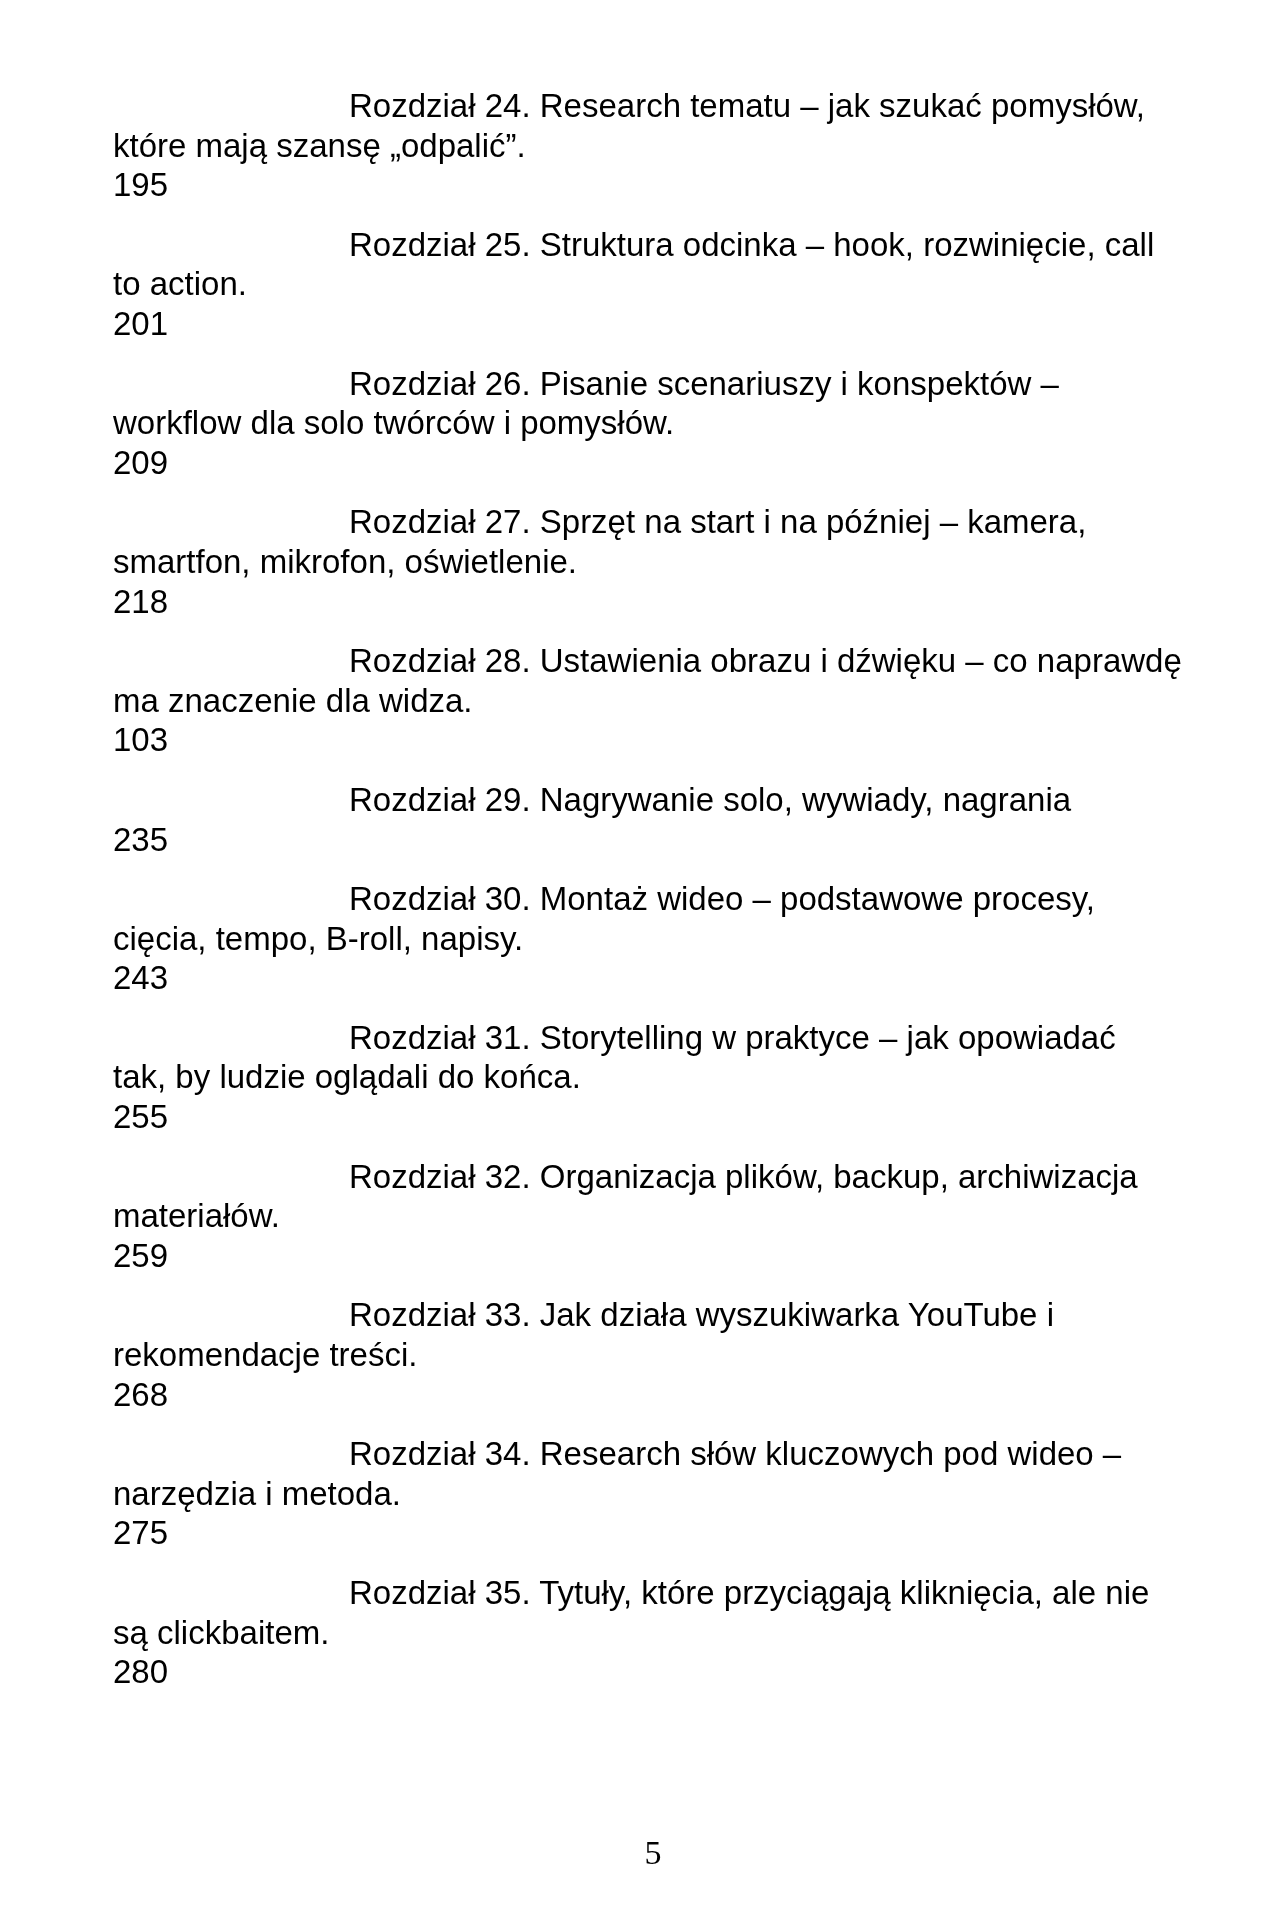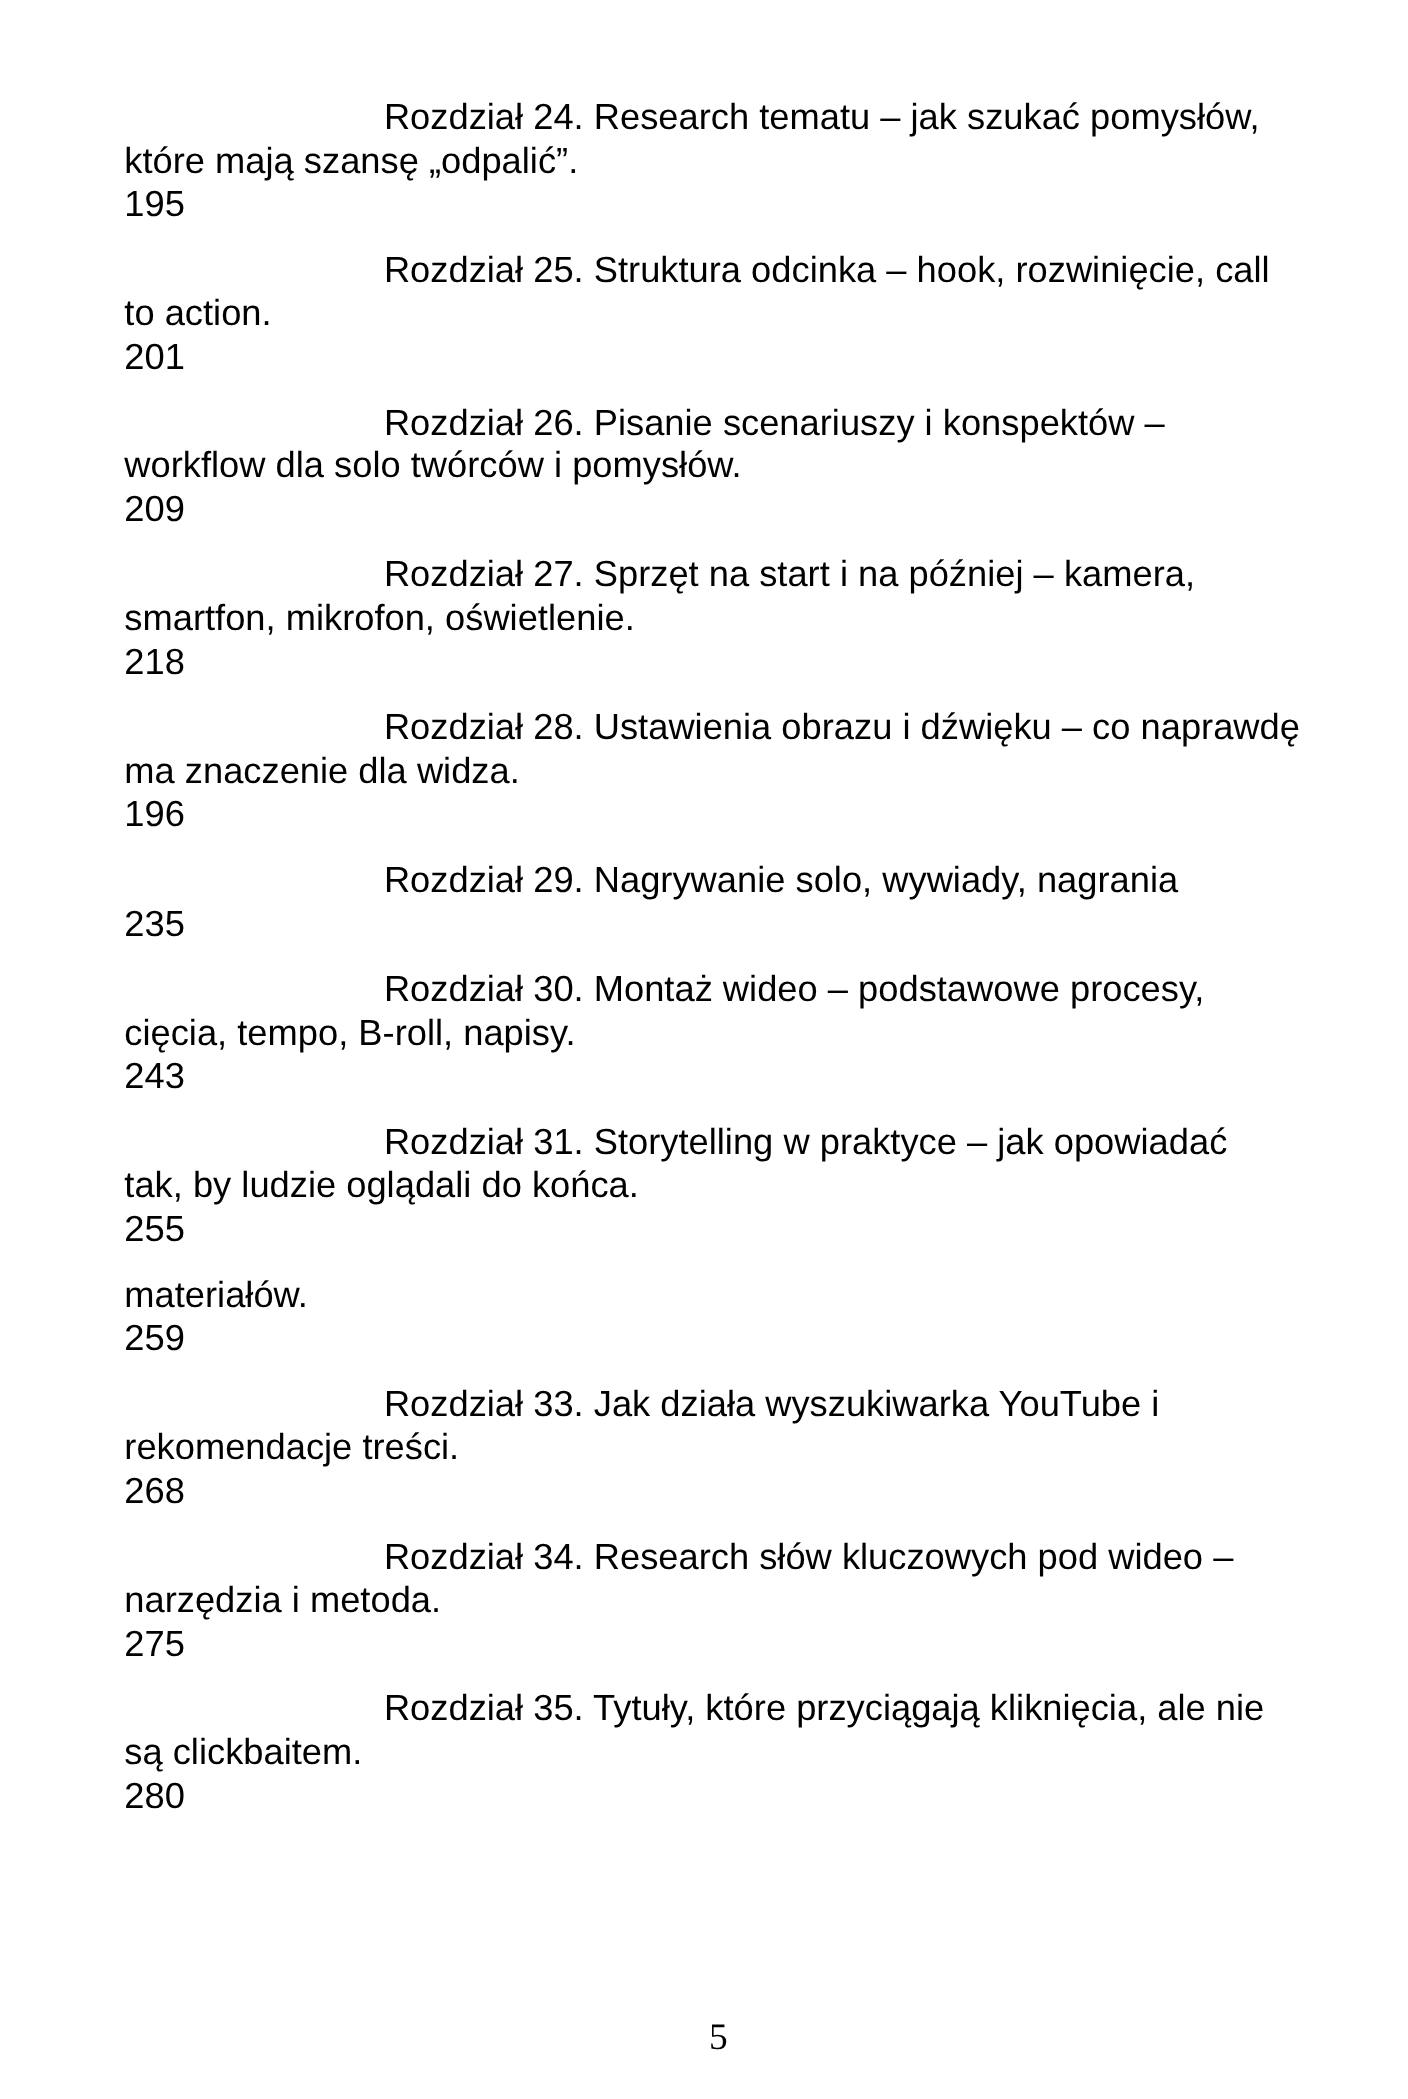--- a/index.html
+++ b/index.html
@@ -72,41 +72,42 @@
 
   <div class="toc-entry">
     <div class="toc-line indent">Rozdział 27. Sprzęt na start i na później – kamera,</div>
     <div class="toc-line">smartfon, mikrofon, oświetlenie.</div>
     <div class="toc-line">218</div>
   </div>
 
   <div class="toc-entry">
     <div class="toc-line indent">Rozdział 28. Ustawienia obrazu i dźwięku – co naprawdę</div>
     <div class="toc-line">ma znaczenie dla widza.</div>
-    <div class="toc-line">196</div>
+    <div class="toc-line">103</div>
   </div>
 
   <div class="toc-entry">
     <div class="toc-line indent">Rozdział 29. Nagrywanie solo, wywiady, nagrania</div>
     <div class="toc-line">235</div>
   </div>
 
   <div class="toc-entry">
     <div class="toc-line indent">Rozdział 30. Montaż wideo – podstawowe procesy,</div>
     <div class="toc-line">cięcia, tempo, B-roll, napisy.</div>
     <div class="toc-line">243</div>
   </div>
 
   <div class="toc-entry">
     <div class="toc-line indent">Rozdział 31. Storytelling w praktyce – jak opowiadać</div>
     <div class="toc-line">tak, by ludzie oglądali do końca.</div>
     <div class="toc-line">255</div>
   </div>
 
   <div class="toc-entry">
+    <div class="toc-line indent">Rozdział 32. Organizacja plików, backup, archiwizacja</div>
     <div class="toc-line">materiałów.</div>
     <div class="toc-line">259</div>
   </div>
 
   <div class="toc-entry">
     <div class="toc-line indent">Rozdział 33. Jak działa wyszukiwarka YouTube i</div>
     <div class="toc-line">rekomendacje treści.</div>
     <div class="toc-line">268</div>
   </div>
 

